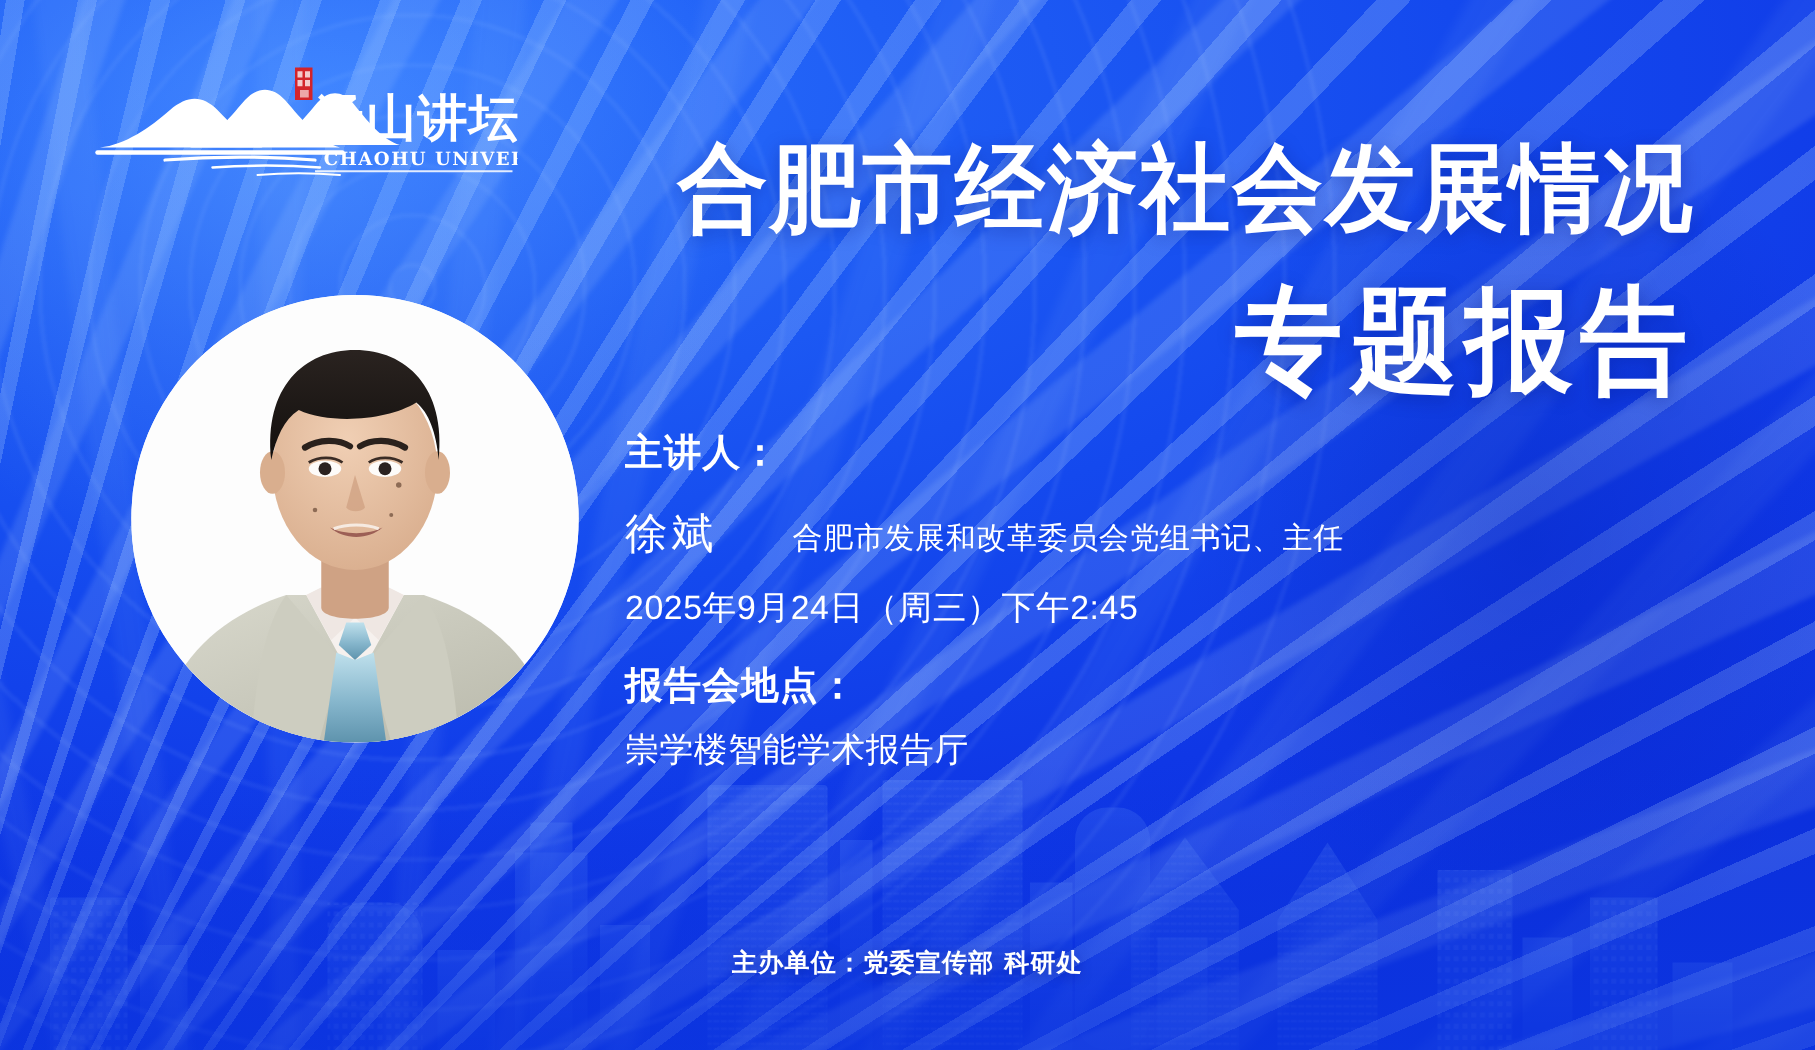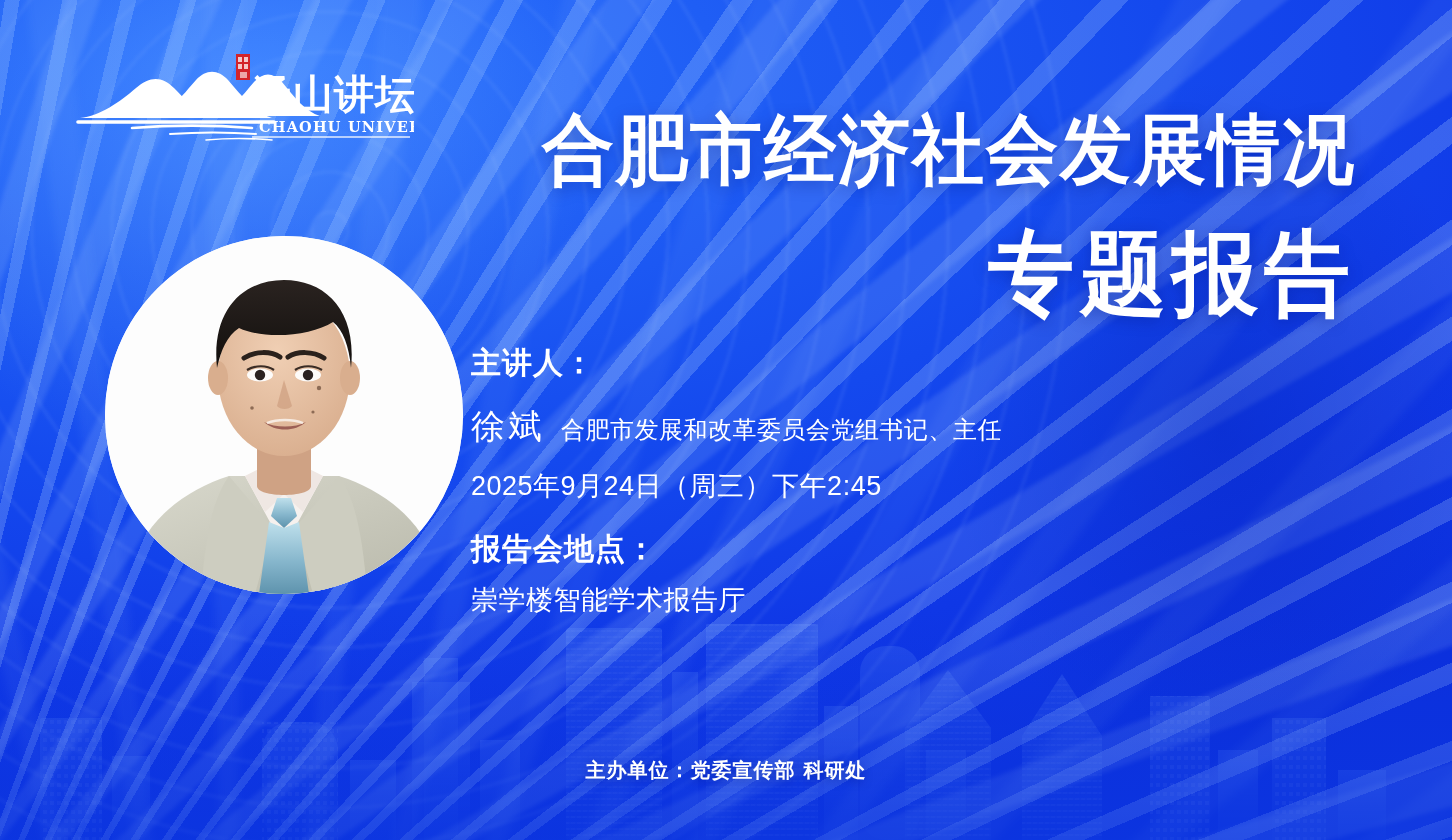--- a/index.html
+++ b/index.html
@@ -84,26 +84,26 @@
     position:absolute; right:96px; top:112px; text-align:right;
     color:#fff; letter-spacing:2px;
     font-weight:700; line-height:1.06;
     text-shadow:0 3px 14px rgba(0,20,120,.35);
     font-family:"DejaVu Sans","Liberation Sans",sans-serif;
   }
   .headline .l1{ font-size:72px; display:block; transform:scaleY(1.06); }
   .headline .l2{ font-size:86px; display:block; margin-top:40px; letter-spacing:6px; transform:scaleY(1.06);}
 
   
-  .info{ position:absolute; left:471px; top:348px; color:#fff; }
+  .info{ position:absolute; left:500px; top:348px; color:#fff; }
   .info .label{
     font-size:30px; font-weight:900; letter-spacing:1px; line-height:1.0;
     font-family:"DejaVu Sans","Liberation Sans",sans-serif;
   }
-  .speaker-row{ display:flex; align-items:baseline; margin-top:26px; }
+  .speaker-row{ display:flex; align-items:baseline; margin-top:26px;gap:44px; }
   .speaker-name{ font-size:34px; font-weight:400; letter-spacing:3px; }
   .speaker-title{ font-size:24px; font-weight:400; margin-left:16px; letter-spacing:.5px;
     font-family:"DejaVu Sans","Liberation Sans",sans-serif;}
   .label-time{ margin-top:32px; }
   .value{ font-size:27px; font-weight:400; margin-top:18px; letter-spacing:.5px; }
   .label-place{ margin-top:30px; }
 
   
   .footer{
     position:absolute; left:0; right:0; top:757px; text-align:center;

